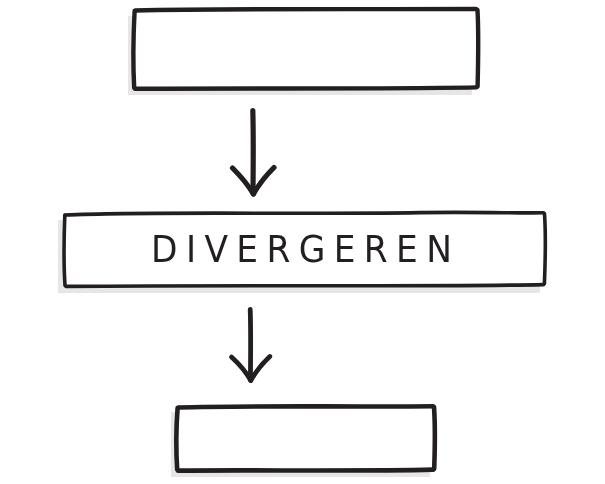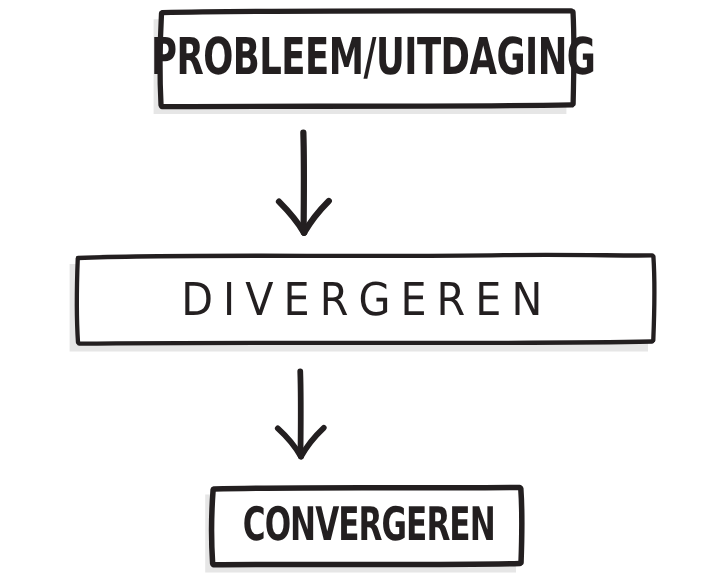--- a/index.html
+++ b/index.html
@@ -137,28 +137,22 @@
       <path d="M274.0 167.5 C 267.0 174.5, 258.8 184.5, 253.4 194.0"></path>
     </g>
 
     <g fill="none" stroke="#231f20" stroke-width="4.8" stroke-linecap="round" stroke-linejoin="round">
       <path d="M250.2 309.5 C 251.0 332, 250.6 358, 250.4 379.5"></path>
       <path d="M231.5 357.0 C 237.6 362.5, 245.4 371.0, 250.8 380.5"></path>
       <path d="M269.8 356.5 C 263.4 362.5, 255.8 371.5, 250.8 380.5"></path>
     </g>
   </svg>
 
-  <div class="node-box" id="box-problem">
-    <span class="node-label">PROBLEEM/UITDAGING</span>
-  </div>
 
   <div class="node-box" id="box-diverge">
     <span class="node-label">DIVERGEREN</span>
   </div>
 
-  <div class="node-box" id="box-converge">
-    <span class="node-label">CONVERGEREN</span>
-  </div>
 
   <div class="arrow-hit" id="arrow-1"></div>
   <div class="arrow-hit" id="arrow-2"></div>
 
 </div>
 
 </body></html>

